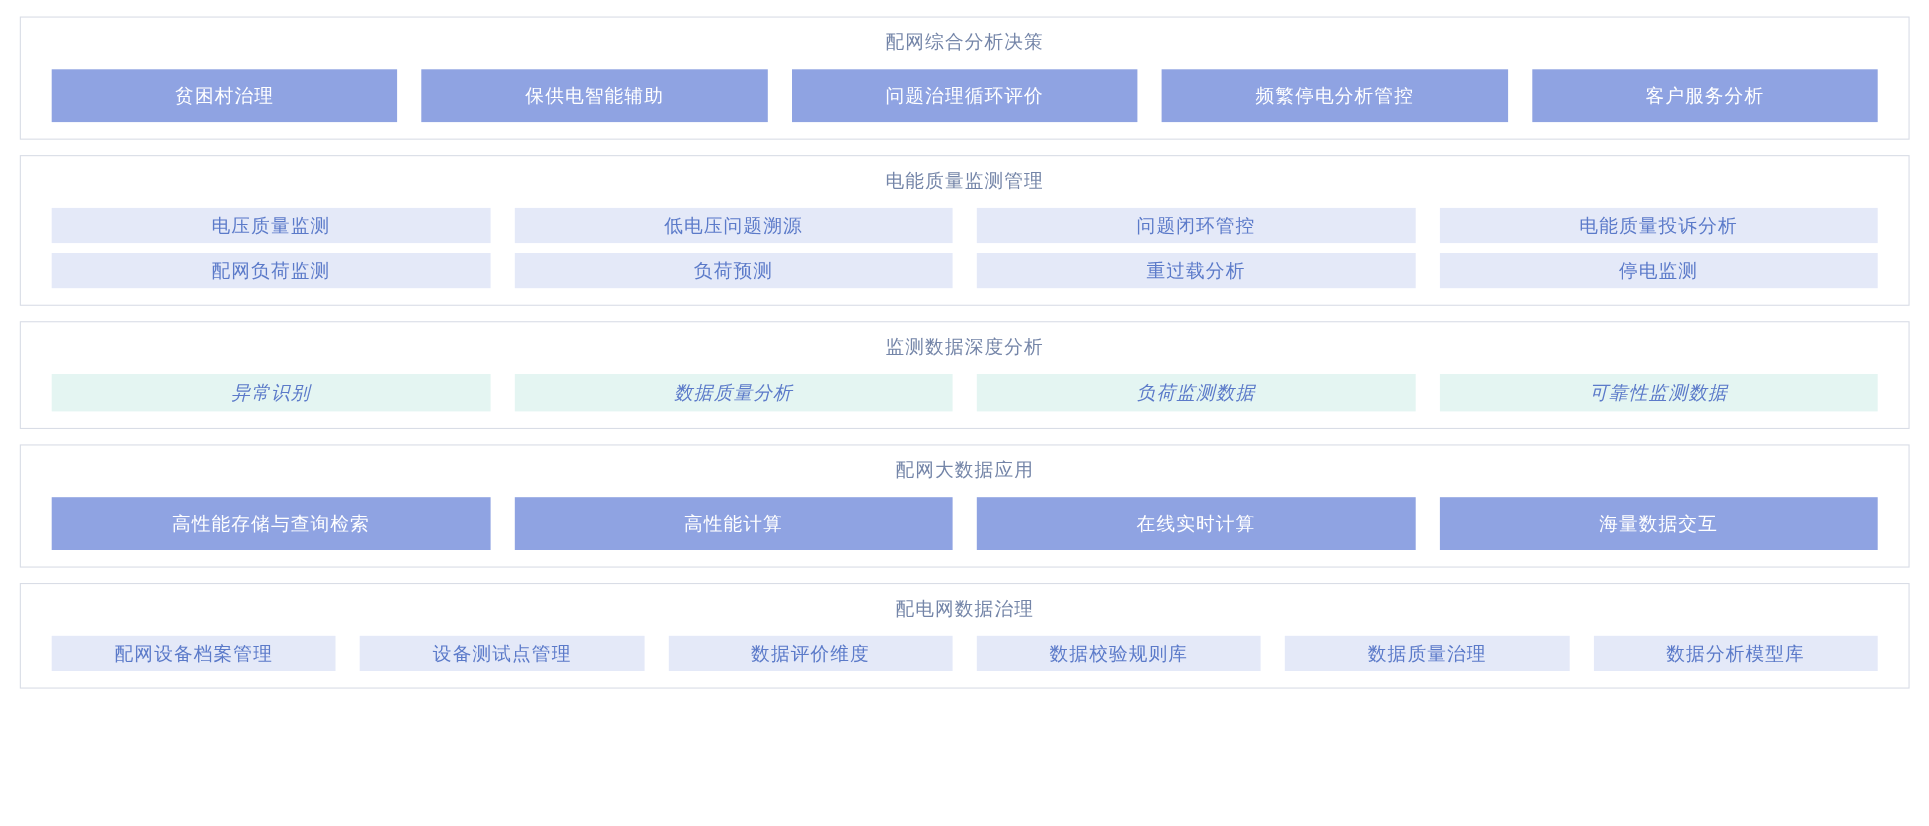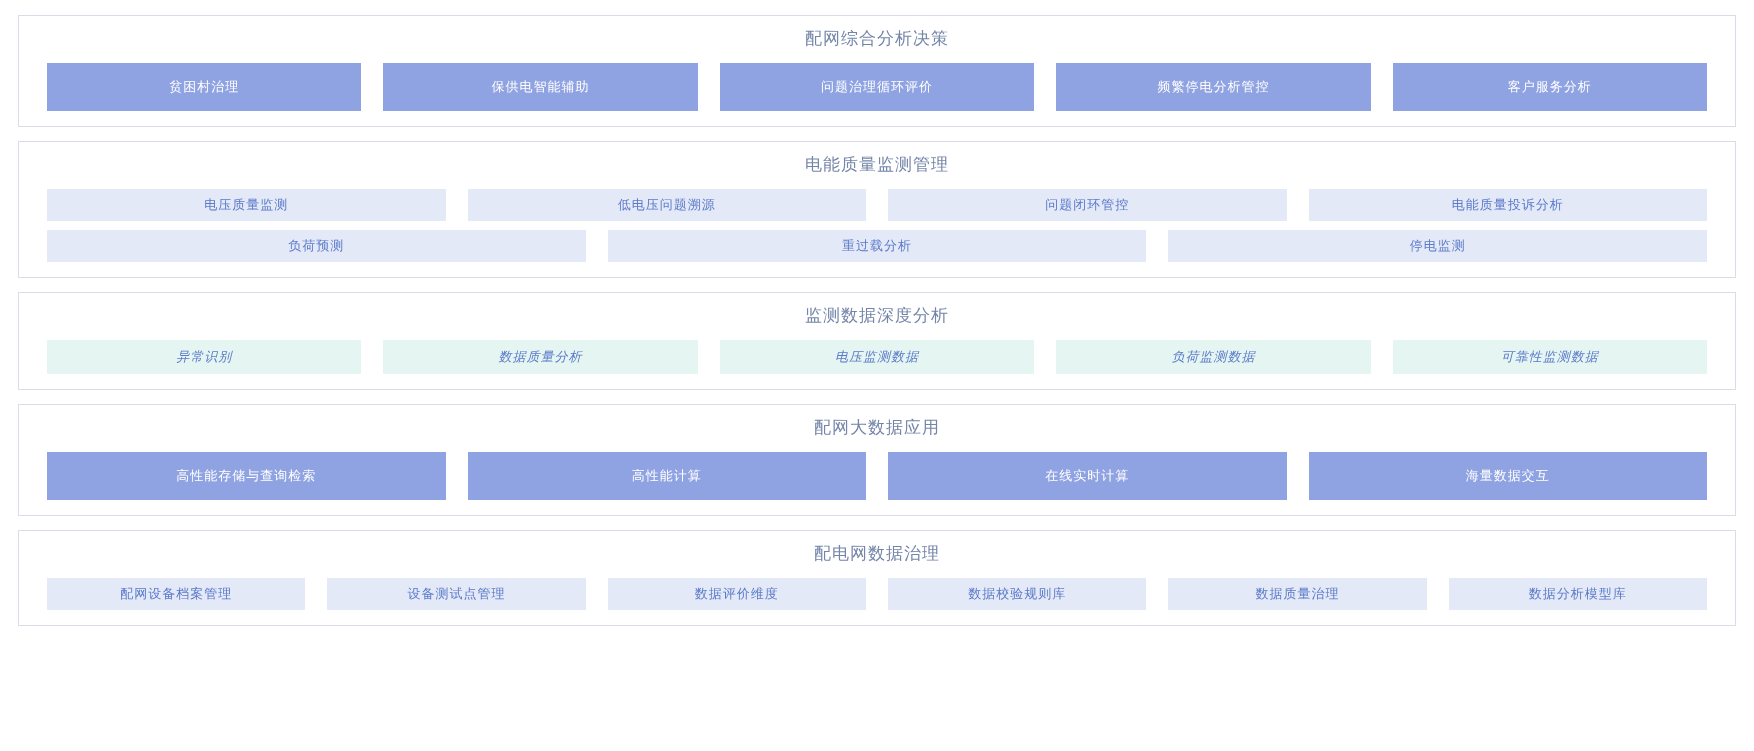--- a/index.html
+++ b/index.html
@@ -49,21 +49,21 @@
   .row {
     display: flex;
     gap: 22px;
   }
   .tile {
     flex: 1 1 0;
     height: 48px;
     display: flex;
     align-items: center;
     justify-content: center;
-    font-size: 13px;
+    font-size: 17px;
     letter-spacing: 1px;
     cursor: pointer;
     user-select: none;
     white-space: nowrap;
   }
   .tile.solid   { background: var(--solid-bg);    color: var(--solid-text); }
   .tile.lavender{ background: var(--lavender-bg); color: var(--tile-text); height: 32px; }
   .tile.mint    { background: var(--mint-bg);     color: var(--tile-text); height: 34px; font-style: italic; }
 </style>
 </head>
@@ -95,40 +95,40 @@
         <div class="row">
   <div class="tile lavender">电压质量监测</div>
 
   <div class="tile lavender">低电压问题溯源</div>
 
   <div class="tile lavender">问题闭环管控</div>
 
   <div class="tile lavender">电能质量投诉分析</div>
 </div>
         <div class="row">
+  <div class="tile lavender">配网负荷监测</div>
 
   <div class="tile lavender">负荷预测</div>
 
   <div class="tile lavender">重过载分析</div>
 
   <div class="tile lavender">停电监测</div>
 </div>
       </div>
   </section>
 
   <section class="panel">
     <h2 class="panel-title">监测数据深度分析</h2>
     <div class="rows">
         <div class="row">
   <div class="tile mint">异常识别</div>
 
 
   <div class="tile mint">数据质量分析</div>
 
-  <div class="tile mint">电压监测数据</div>
 
   <div class="tile mint">负荷监测数据</div>
 
   <div class="tile mint">可靠性监测数据</div>
 </div>
       </div>
   </section>
 
   <section class="panel">
     <h2 class="panel-title">配网大数据应用</h2>

